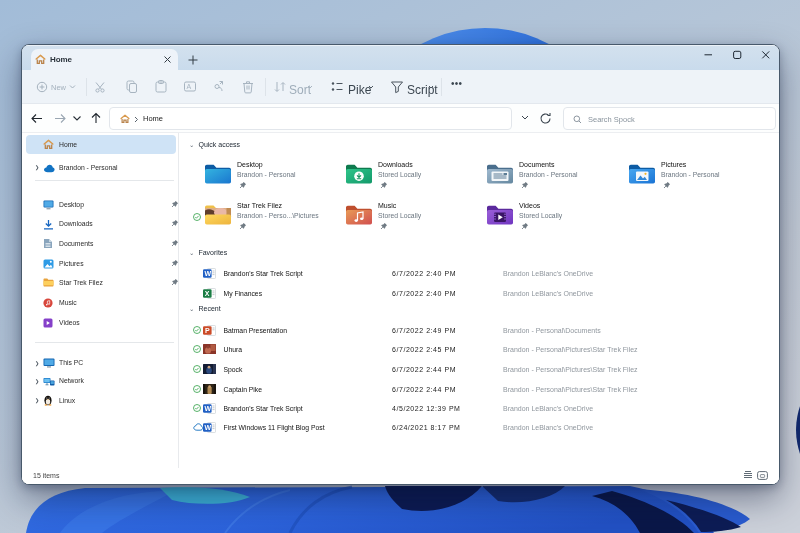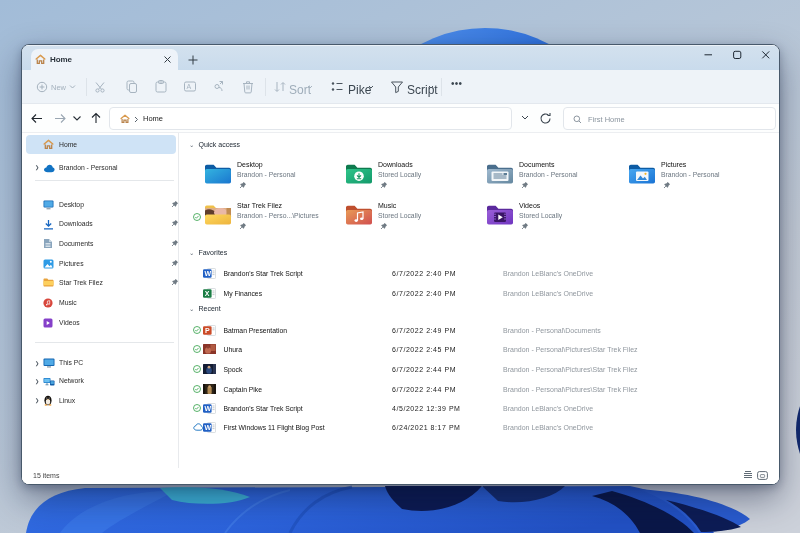--- a/index.html
+++ b/index.html
@@ -195,21 +195,21 @@
         <path d="M1 1l3 3 3-3" stroke="#3a444e" fill="none"></path>
       </svg>
 <svg class="abs" style="left:517px;top:8px" width="13" height="13" viewBox="0 0 13 13">
         <path d="M11 6.5a4.5 4.5 0 1 1-1.7-3.5M11 1v2.5H8.5" stroke="#3a444e" fill="none" stroke-width="1.1"></path>
       </svg>
 <div class="box" style="left:541px;width:213px">
 <svg class="abs" style="left:9px;top:7px" width="9" height="9" viewBox="0 0 9 9">
           <circle cx="3.8" cy="3.8" r="2.8" stroke="#8a949e" fill="none"></circle>
           <path d="M6 6l2 2" stroke="#8a949e"></path>
         </svg>
-<div class="abs" style="left:24px;top:7px;font-size:7.5px;color:#8a949e">First Home</div>
+<div class="abs" style="left:24px;top:7px;font-size:7.5px;color:#8a949e">Search Spock</div>
 </div>
 </div>
 <div id="side">
 <div class="srow" style="top:2px;background:#cfe3f6">
 <svg class="ic" width="11" height="11" viewBox="0 0 11 11" style="top:4px">
           <path d="M1.2 5 L5.5 1.4 L9.8 5" fill="none" stroke="#d99a4e" stroke-width="1.5" stroke-linecap="round" stroke-linejoin="round"></path>
           <path d="M2.3 5.4 V9.3 H4.3 V6.8 H6.7 V9.3 H8.7 V5.4" fill="none" stroke="#b9834b" stroke-width="1.3"></path>
         </svg>
 <div class="tx">Home</div>
       </div>

